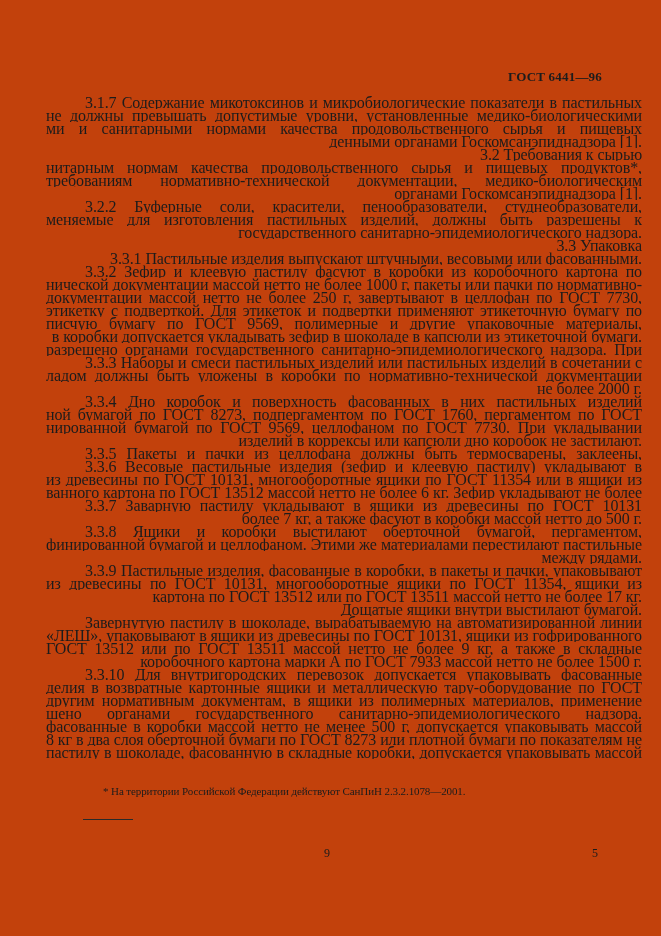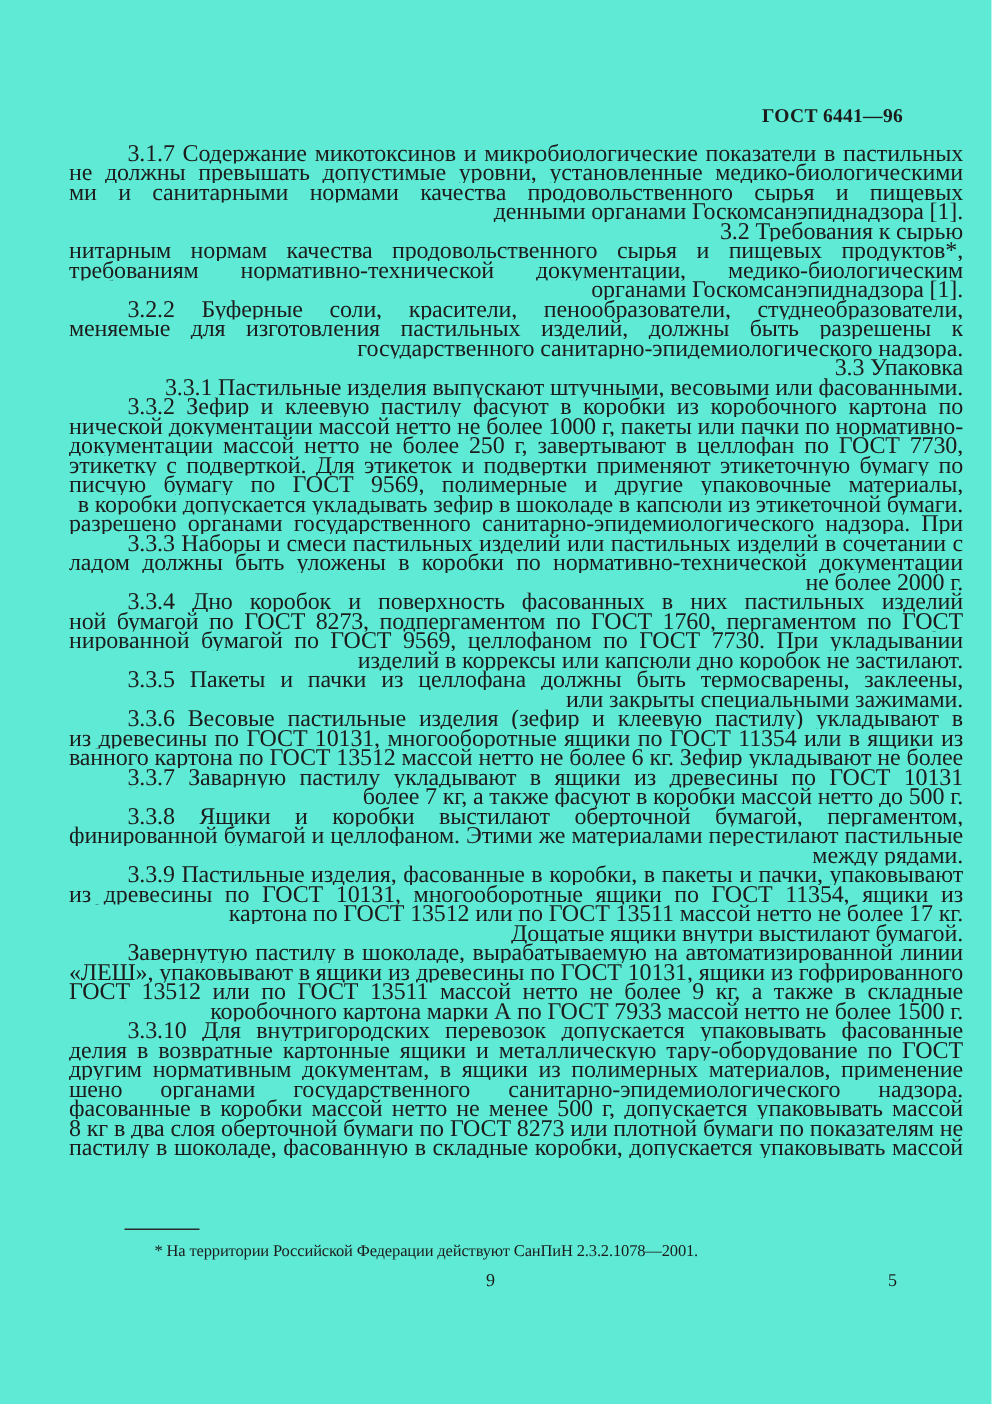--- a/index.html
+++ b/index.html
@@ -1,20 +1,20 @@
 <!DOCTYPE html>
 <html><head>
 <meta charset="utf-8">
 <style>
   html, body { margin: 0; padding: 0; background: #ffffff; }
   .page {
     position: relative;
     width: 661px;
     height: 936px;
-    background: #5eead4;
+    background: #c2410c;
     font-family: "Liberation Serif", "DejaVu Serif", serif;
     color: #1c1c1c;
     overflow: hidden;
   }
   .doc-header {
     position: absolute;
     top: 69px;
     right: 59px;
     font-size: 13px;
     font-weight: bold;
@@ -47,21 +47,21 @@
     position: absolute;
     left: 83px;
     top: 819px;
     width: 50px;
     height: 1px;
     background: #2a2a2a;
   }
   .footnote {
     position: absolute;
     left: 103px;
-    top: 828px;
+    top: 785px;
     font-size: 11px;
     letter-spacing: -0.1px;
     white-space: nowrap;
   }
   .sheet-num {
     position: absolute;
     left: 324px;
     top: 846px;
     font-size: 12px;
   }
@@ -119,21 +119,20 @@
         <div class="line">не более 2000 г.</div>
       </div>
       <div class="block">
         <div class="line first jl">3.3.4 Дно коробок и поверхность фасованных в них пастильных изделий застилают оберточ-</div>
         <div class="line jl">ной бумагой по ГОСТ 8273, подпергаментом по ГОСТ 1760, пергаментом по ГОСТ 1341, парафи-</div>
         <div class="line jl">нированной бумагой по ГОСТ 9569, целлофаном по ГОСТ 7730. При укладывании пастильных</div>
         <div class="line">изделий в коррексы или капсюли дно коробок не застилают.</div>
       </div>
       <div class="block">
         <div class="line first jl">3.3.5 Пакеты и пачки из целлофана должны быть термосварены, заклеены, завязаны лентой</div>
-        <div class="line">или закрыты специальными зажимами.</div>
       </div>
       <div class="block">
         <div class="line first jl">3.3.6 Весовые пастильные изделия (зефир и клеевую пастилу) укладывают в чистые ящики</div>
         <div class="line jl">из древесины по ГОСТ 10131, многооборотные ящики по ГОСТ 11354 или в ящики из гофриро-</div>
         <div class="line jl">ванного картона по ГОСТ 13512 массой нетто не более 6 кг. Зефир укладывают не более чем в</div>
       </div>
       <div class="block">
         <div class="line first jl">3.3.7 Заварную пастилу укладывают в ящики из древесины по ГОСТ 10131 массой нетто не</div>
         <div class="line">более 7 кг, а также фасуют в коробки массой нетто до 500 г.</div>
       </div>

